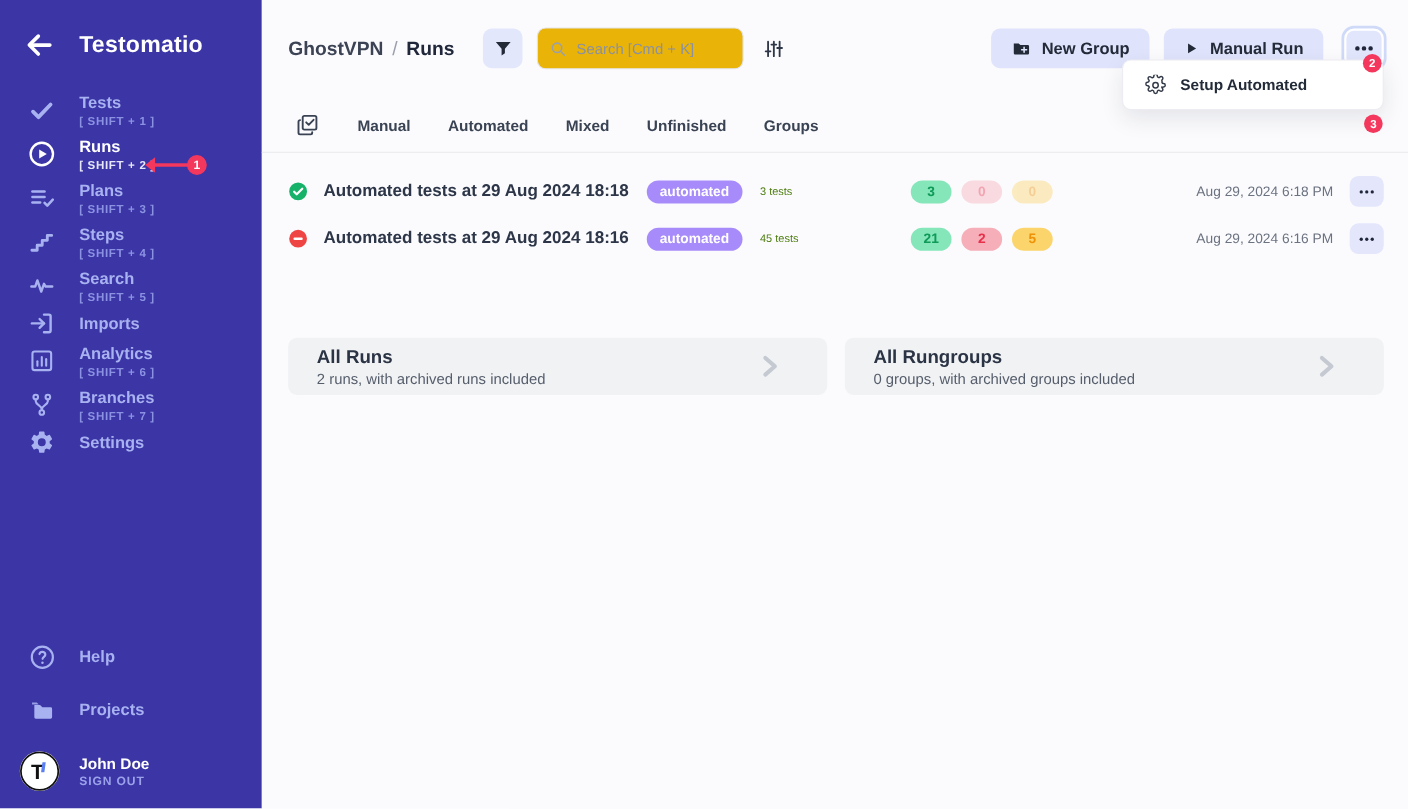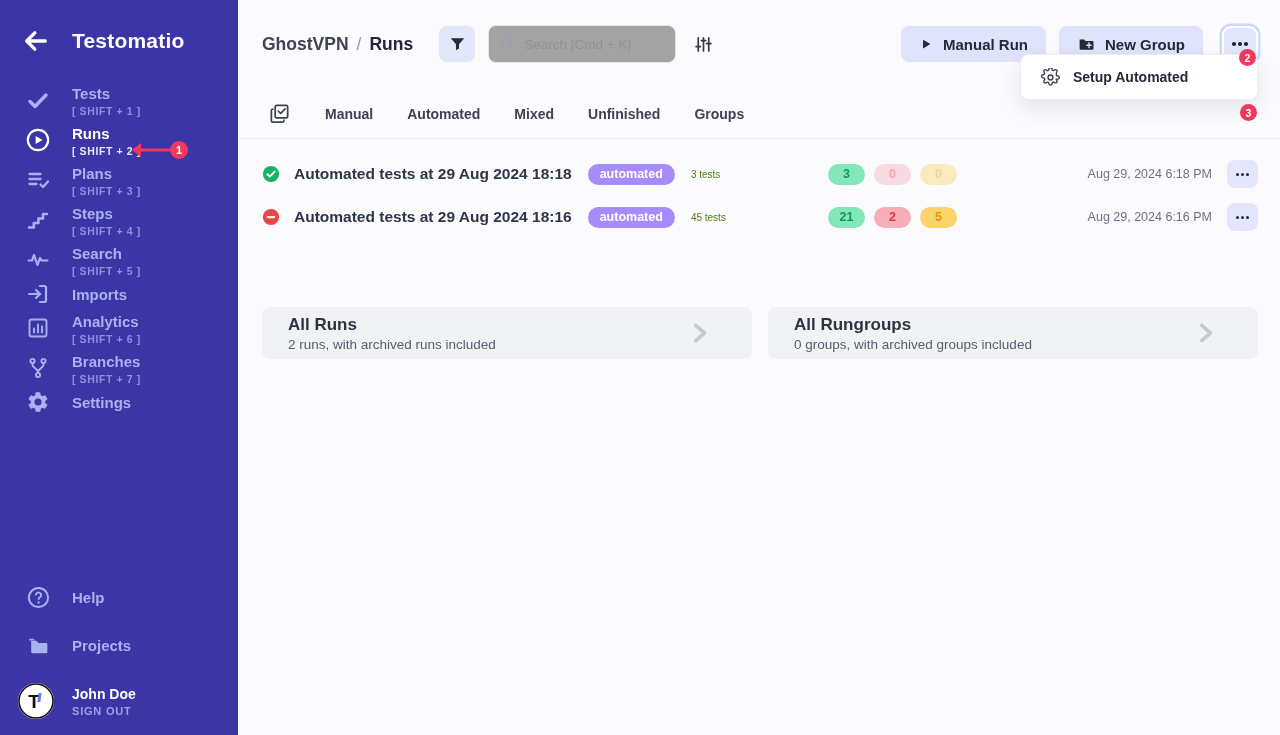--- a/index.html
+++ b/index.html
@@ -32,21 +32,21 @@
   .user-signout { color:#9ba2ea; font-size:11px; font-weight:bold; letter-spacing:.8px; margin-top:3px; cursor:pointer; }
 
   
   .main { flex:1; display:flex; flex-direction:column; background:#fbfbfd; position:relative; }
   .main-header { display:flex; align-items:center; margin:26px 22px 0 24px; height:36px; }
   .breadcrumb { display:flex; align-items:baseline; gap:8px; font-size:17.5px; font-weight:bold;text-align:center; }
   .bc-project { color:#3c4354; }
   .bc-sep { color:#9aa0ab; font-weight:normal; }
   .bc-page { color:#20273a; }
   .filter-btn { width:36px; height:36px; border-radius:8px; background:#e3e7fb; display:flex; align-items:center; justify-content:center; margin-left:26px; cursor:pointer; border:none; }
-  .search-box { display:flex; align-items:center; width:188px; height:36px; background:#a3a3a3; border:1px solid #e3e5eb; border-radius:8px; margin-left:13px; padding:18px 10px; }
+  .search-box { display:flex; align-items:center; width:188px; height:36px; background:#eab308; border:1px solid #e3e5eb; border-radius:8px; margin-left:13px; padding:18px 10px; }
   .search-box input { border:none; outline:none; width:100%; font-size:13.5px; color:#3c4354; margin-left:8px; font-family:"Liberation Sans", sans-serif; background:transparent; }
   .search-box input::placeholder { color:#8b91a0; }
   .adjust-btn { margin-left:17px; color:#2e3648; cursor:pointer; display:flex; background:none; border:none; }
   .header-spacer { flex:1; }
   .hbtn { display:flex; align-items:center; gap:10px; height:36px; padding:0 18px; border-radius:8px; background:#dfe3fb; border:none; font-family:"Liberation Sans", sans-serif; font-size:15px; font-weight:bold; color:#232a38; cursor:pointer; }
   .hbtn + .hbtn { margin-left:13px; }
   .more-btn { position:relative; width:36px; height:36px; margin-left:19px; border-radius:9px; background:#e2e6fc; border:2px solid #ffffff; box-shadow:0 0 0 2.5px #cfdaf8; cursor:pointer; display:flex; align-items:center; justify-content:center; gap:2.5px; }
   .dot { width:3.5px; height:3.5px; border-radius:50%; background:#20273a; display:inline-block; }
 
   
@@ -289,34 +289,34 @@
             <path d="M12 4.5v15"></path>
             <path d="M18 4.5v15"></path>
             <path d="M3.5 14.5h5"></path>
             <path d="M9.5 7.5h5"></path>
             <path d="M15.5 11h5"></path>
           </svg>
       </button>
       <div class="header-spacer"></div>
       <button class="hbtn">
         <span style="display:flex;">
-            <svg width="14" height="14" viewBox="0 0 24 24" fill="#232a38">
-              <path d="M7 4.5v15l12.5-7.5z"></path>
-            </svg>
-          </span>
-        <span>Manual Run</span>
+            <svg width="18" height="18" viewBox="0 0 24 24" fill="#232a38">
+              <path d="M3.5 6h6l2 2h9a1.5 1.5 0 0 1 1.5 1.5V18a1.5 1.5 0 0 1-1.5 1.5H5A1.5 1.5 0 0 1 3.5 18z"></path>
+              <path d="M13 13.7h6M16 10.7v6" stroke="#dfe3fb" stroke-width="1.9" stroke-linecap="round"></path>
+            </svg>
+          </span>
+        <span>New Group</span>
       </button>
       <button class="hbtn">
         <span style="display:flex;">
-            <svg width="18" height="18" viewBox="0 0 24 24" fill="#232a38">
-              <path d="M3.5 6h6l2 2h9a1.5 1.5 0 0 1 1.5 1.5V18a1.5 1.5 0 0 1-1.5 1.5H5A1.5 1.5 0 0 1 3.5 18z"></path>
-              <path d="M13 13.7h6M16 10.7v6" stroke="#dfe3fb" stroke-width="1.9" stroke-linecap="round"></path>
-            </svg>
-          </span>
-        <span>New Group</span>
+            <svg width="14" height="14" viewBox="0 0 24 24" fill="#232a38">
+              <path d="M7 4.5v15l12.5-7.5z"></path>
+            </svg>
+          </span>
+        <span>Manual Run</span>
       </button>
       <button class="more-btn">
         <span style="display:flex;gap:2.5px;">
             <i class="dot"></i>
             <i class="dot"></i>
             <i class="dot"></i>
           </span>
       </button>
     </div>
 

